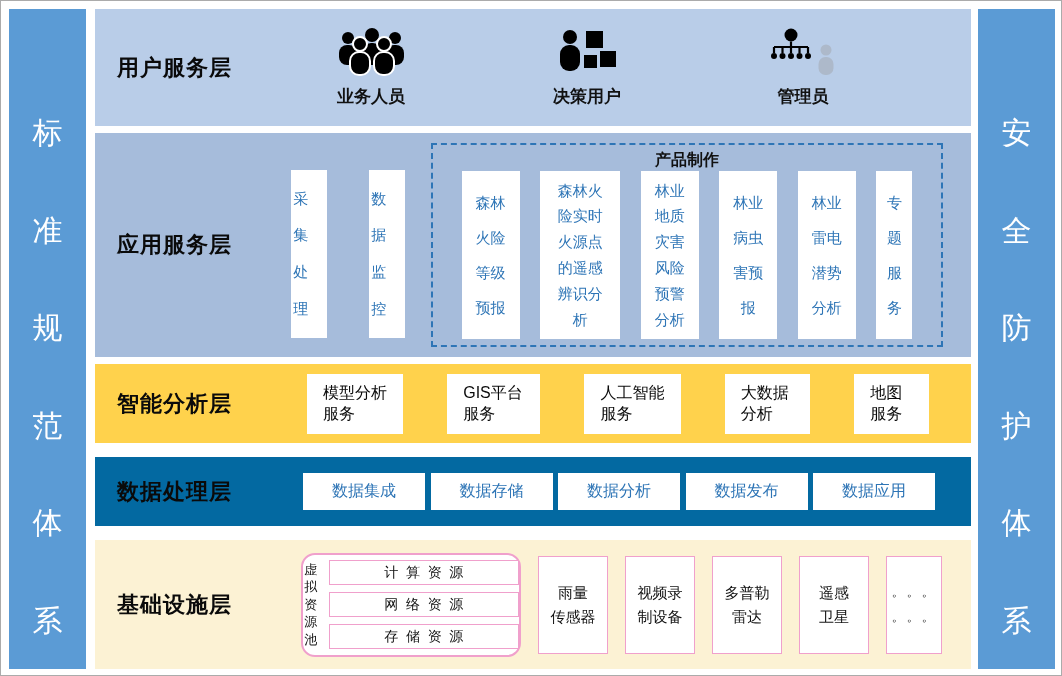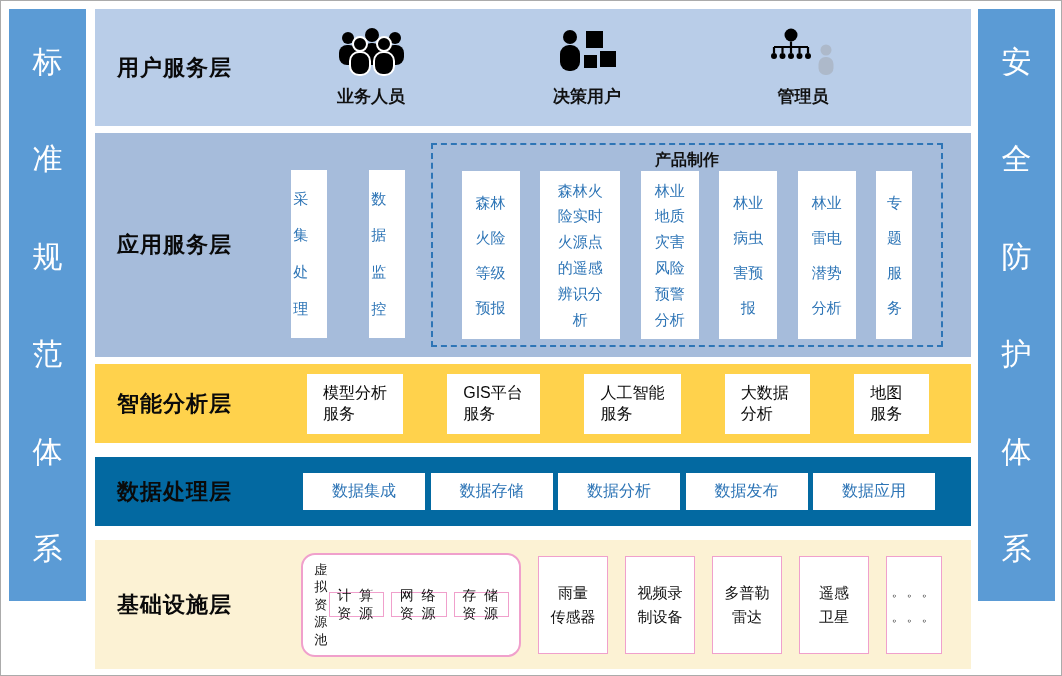--- a/index.html
+++ b/index.html
@@ -3,22 +3,22 @@
 <meta charset="utf-8">
 <style>
   * { margin:0; padding:0; box-sizing:border-box; }
   html,body { background:#fff; }
   body { font-family:"Liberation Sans","DejaVu Sans",sans-serif; color:#111; }
 
   .stage { position:relative; width:1062px; height:676px; background:#fff;
            border:1px solid #ababab; overflow:hidden; }
 
   
-  .pillar { position:absolute; top:8px; height:592px; width:77px; background:#5B9BD5;
-            display:flex; align-items:center; justify-content:center; }
+  .pillar { position:absolute; top:8px; height:660px; width:77px; background:#5B9BD5;
+            display:flex; align-items:flex-end; justify-content:center; }
   .pillar.left  { left:8px; }
   .pillar.right { left:977px; }
   .pillar .vtxt { width:1.25em; font-size:30px; line-height:3.25; color:#fff;
                   text-align:center; }
 
   
   .layers { position:absolute; left:94px; top:8px; width:876px; height:660px;
             display:flex; flex-direction:column; }
   .layer { display:flex; align-items:center; }
   .layer-title { flex:0 0 168px; padding-left:22px; font-size:22px; font-weight:bold;
@@ -60,24 +60,24 @@
   .hrow { flex:1; display:flex; align-items:center; justify-content:space-between; }
   .layer.analysis .hrow { padding-left:44px; padding-right:42px;gap:44px; }
   .layer.data .hrow     { padding-left:40px; padding-right:36px; }
   .abox { background:#fff; padding:9px 16px; font-size:16px; color:#0a0a0a; }
   .dbox { background:#fff; width:122px; padding:8px 0; text-align:center;
           font-size:16px; color:#2E75B6; }
 
   
   .infra-row { flex:1; display:flex; align-items:center; gap:17px; padding-left:38px; }
   .vpool { width:220px; height:104px; background:#fff; border:2px solid #F0A0CC;
-           border-radius:14px; display:flex; align-items:center; gap:0;
-           padding:6px 10px; }
+           border-radius:14px; display:flex; align-items:center; gap:10px;
+           padding:6px 0; }
   .vpool-label { width:1.2em; font-size:13px; line-height:1.35; text-align:center; }
-  .vpool-items { flex:1; display:flex; gap:7px; }
+  .vpool-items { flex:1; display:flex; flex-direction:column; gap:7px; }
   .rbox { height:25px; background:#fff; border:1.5px solid #F0A0CC; display:flex;
           align-items:center; justify-content:center; font-size:14px;
           letter-spacing:0.55em; padding-left:0.55em; }
   .device { width:70px; height:98px; background:#fff; border:1.5px solid #F0A0CC;
             display:flex; align-items:center; justify-content:center; text-align:center;
             font-size:15px; line-height:1.55; white-space:pre-line; }
   .device.dots { width:56px; font-size:13px; letter-spacing:2px; line-height:1.9; }
 </style>
 </head>
 <body>

